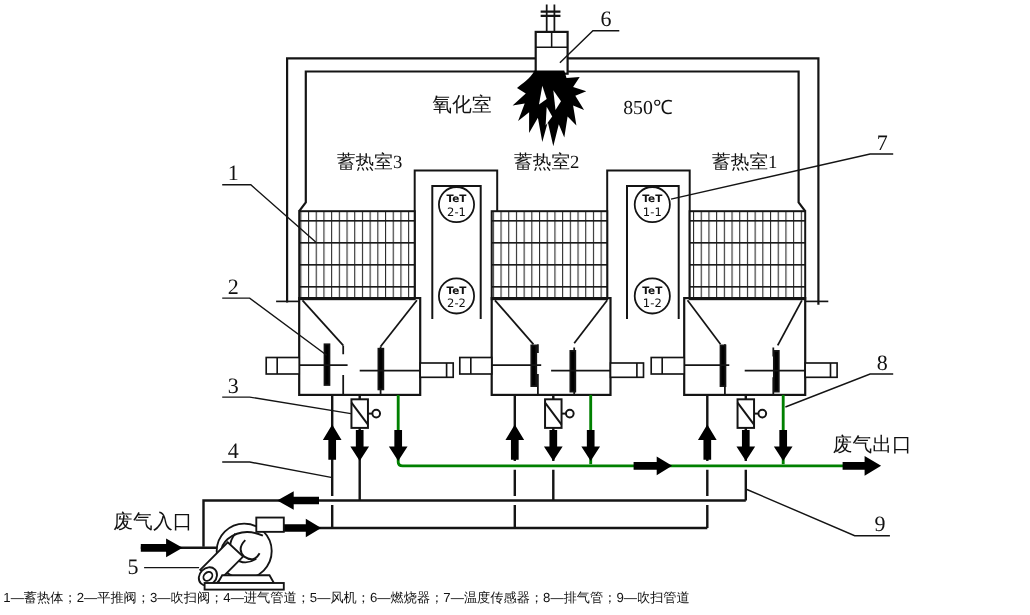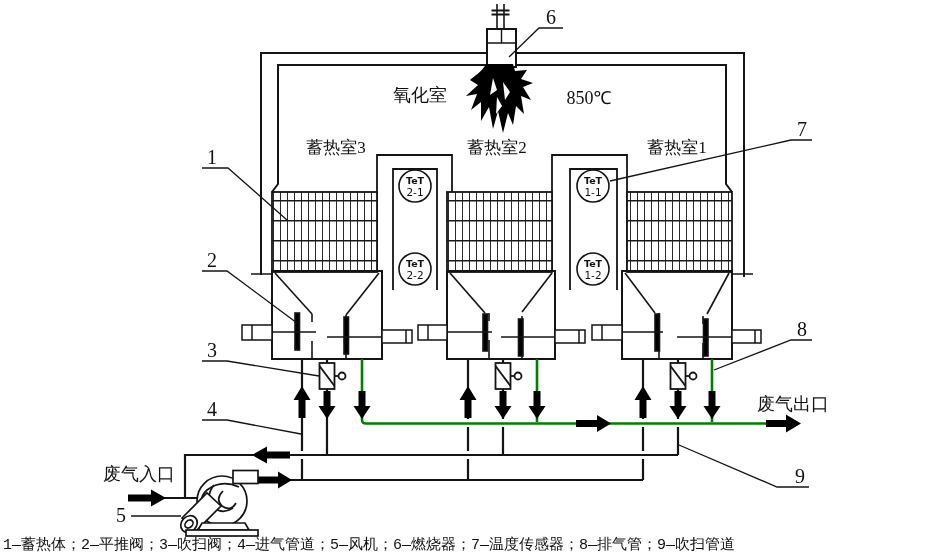--- a/index.html
+++ b/index.html
@@ -1,20 +1,20 @@
 <!DOCTYPE html>
 <html><head>
 <meta charset="utf-8">
 <style>
   html,body{margin:0;padding:0;background:#ffffff;}
   .canvas{position:relative;width:936px;height:559px;background:#fff;overflow:hidden;
           font-family:"Liberation Serif", serif;}
   svg{display:block;position:absolute;left:0;top:0;}
-  .cap{position:absolute;left:3px;top:535px;width:932px;font-size:15px;color:#111;
-       white-space:nowrap;font-family:Liberation Mono, monospace;}
+  .cap{position:absolute;left:3px;top:535px;width:932px;font-size:12px;color:#111;
+       white-space:nowrap;font-family:Liberation Sans, sans-serif;}
   text{font-family:"Liberation Serif", serif;fill:#111;}
   .num{font-size:20px;}
   .cn{font-size:17px;}
   .cnbig{font-size:18px;}
   .sens1{font-size:9.5px;font-weight:bold;font-family:"DejaVu Sans", sans-serif;}
   .sens2{font-size:10.5px;font-family:"DejaVu Sans", sans-serif;}
 </style>
 </head>
 <body>
 

